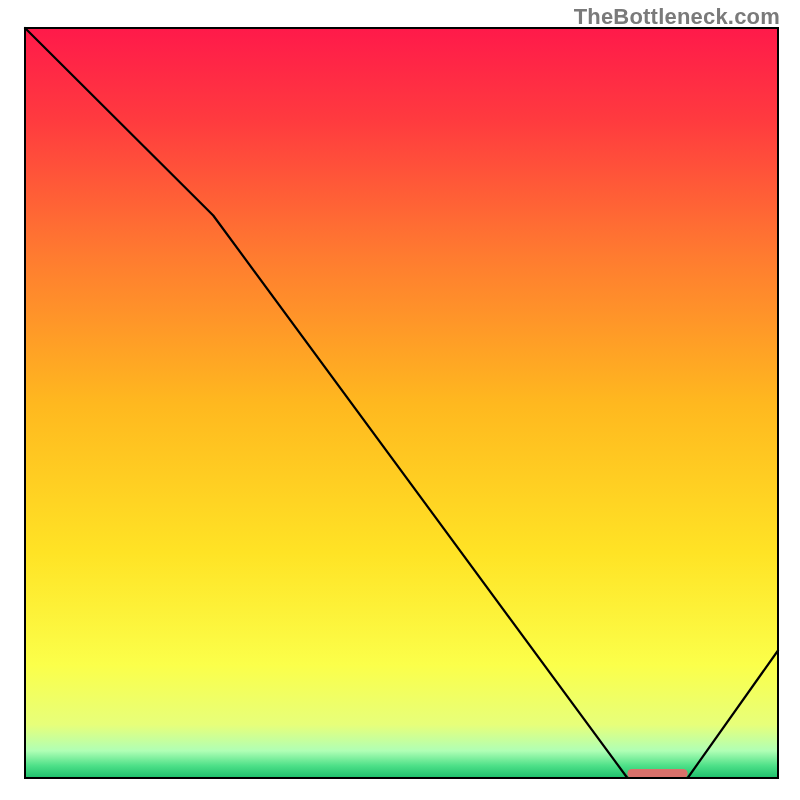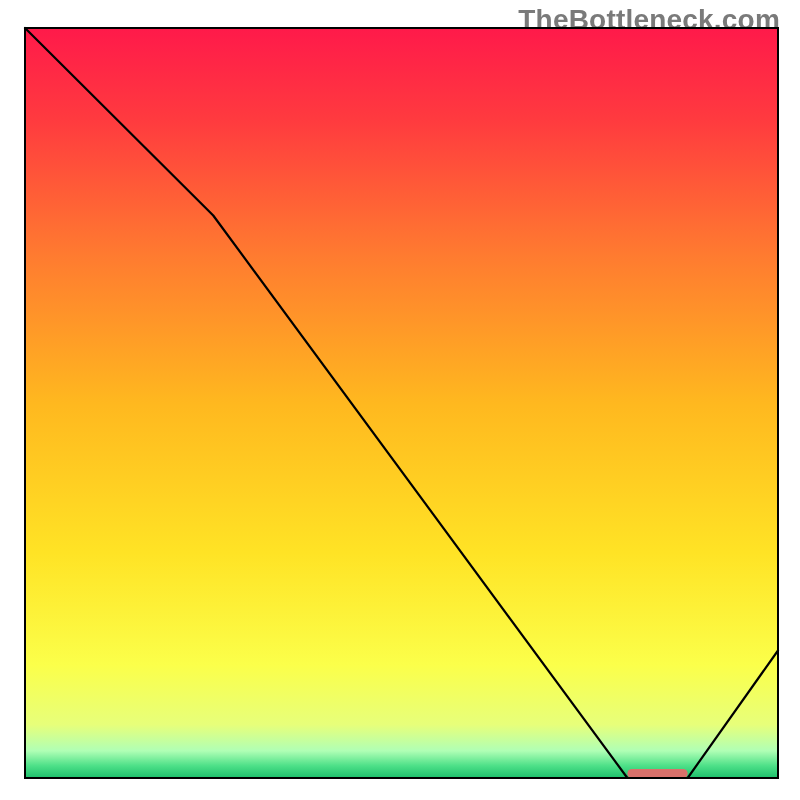--- a/index.html
+++ b/index.html
@@ -13,21 +13,21 @@
   }
   .stage {
     position: relative;
     width: 800px;
     height: 800px;
   }
   .watermark {
     position: absolute;
     top: 4px;
     right: 20px;
-    font-size: 28px;
+    font-size: 22px;
     font-weight: bold;
     color: #7a7a7a;
     letter-spacing: 0.2px;
     user-select: none;
   }
   svg {
     position: absolute;
     top: 0;
     left: 0;
   }

